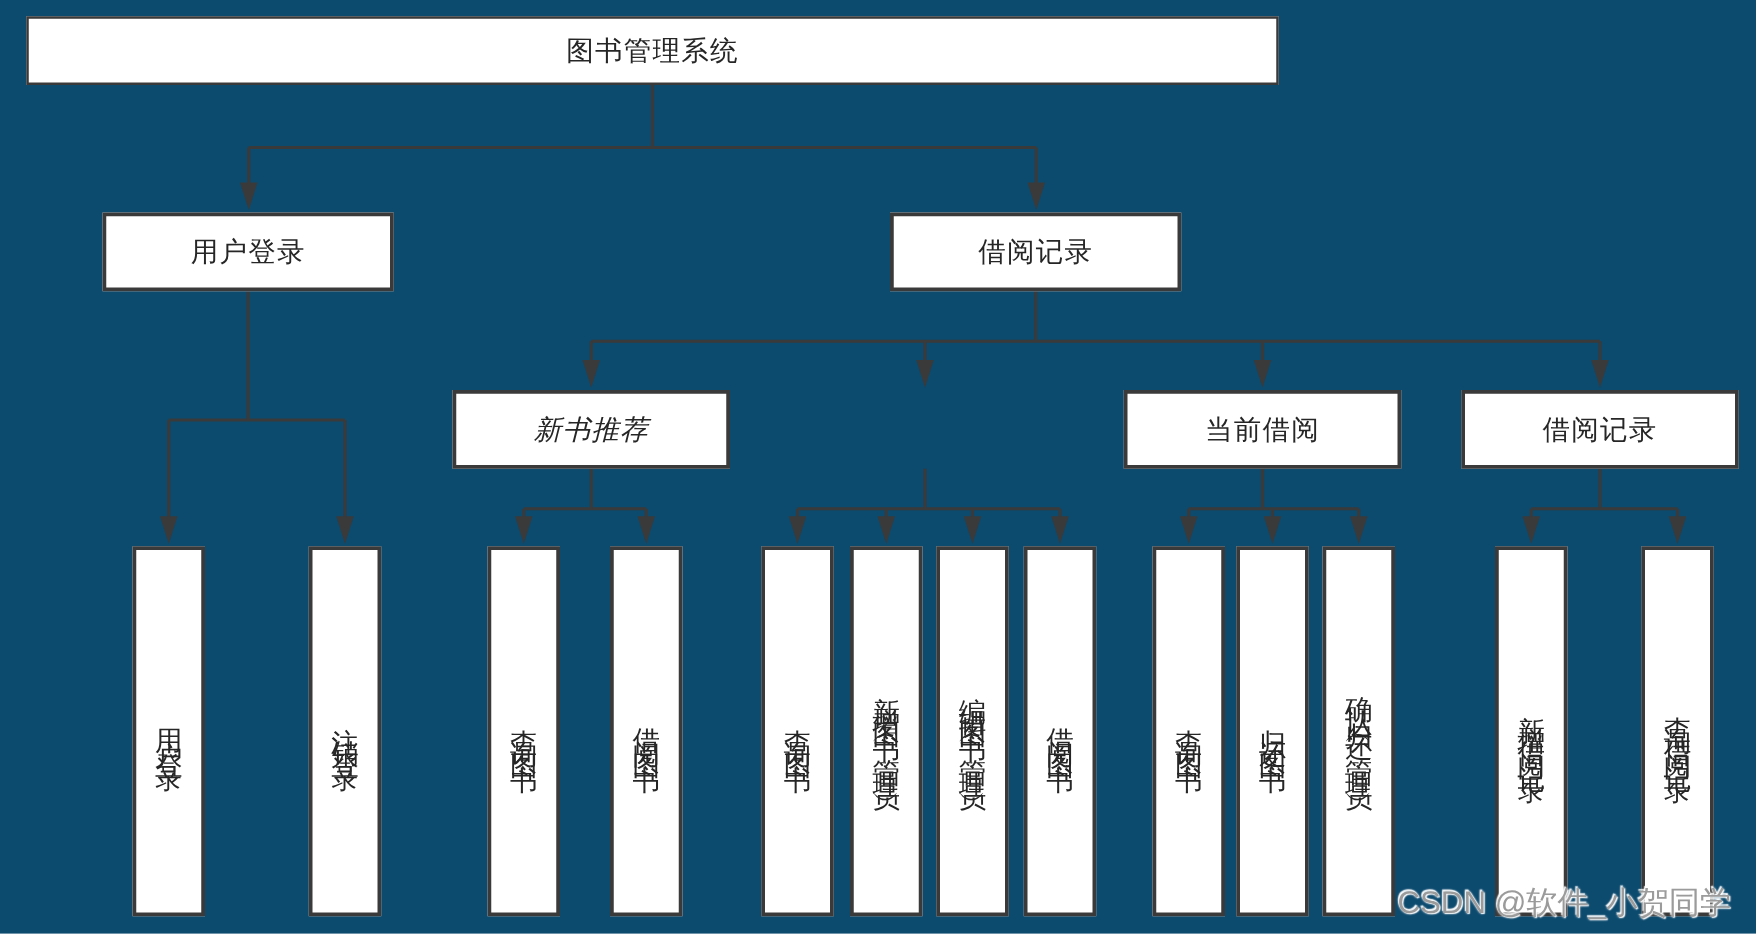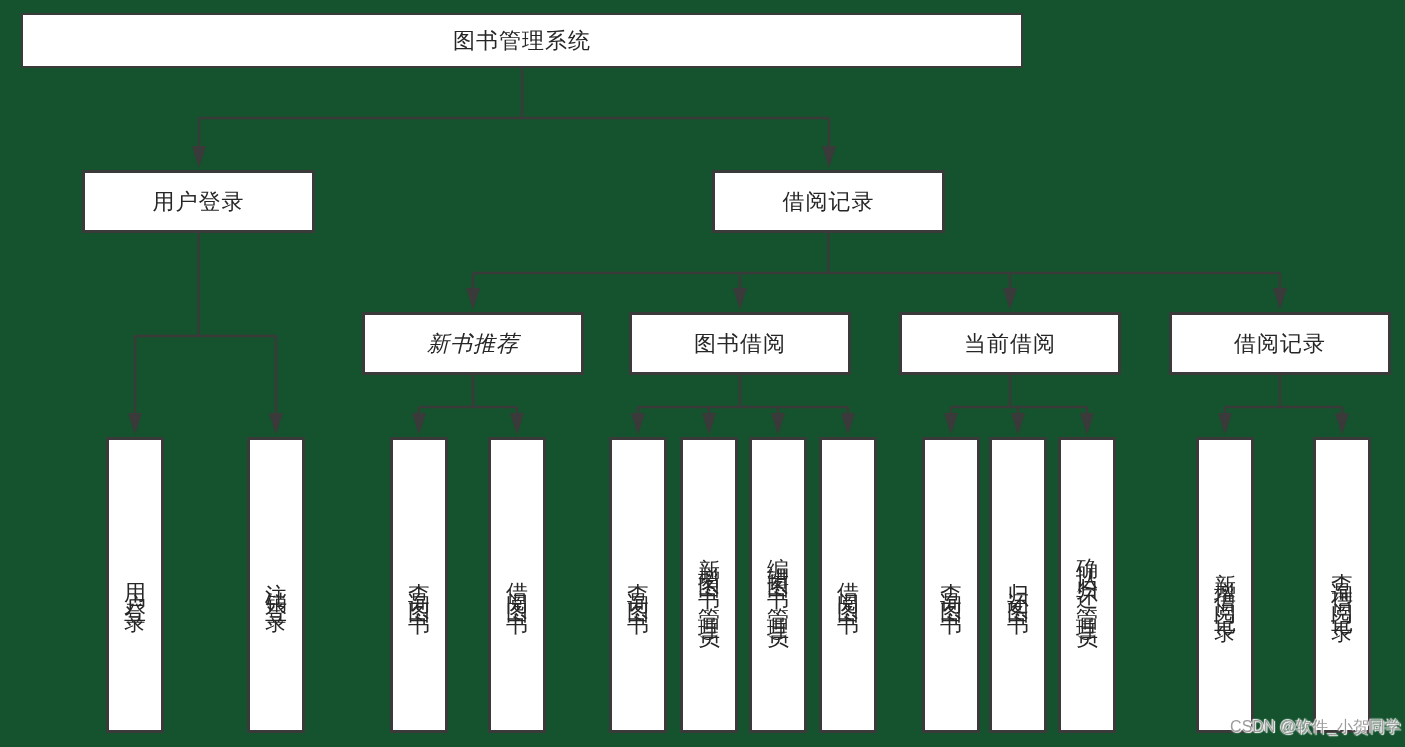--- a/index.html
+++ b/index.html
@@ -1,19 +1,19 @@
 <!DOCTYPE html>
 <html><head>
 <meta charset="utf-8">
 <style>
   html,body{margin:0;padding:0;background:#fff;}
   #stage{
     position:relative;
     width:1405px;height:747px;
-    background:#14532d;
+    background:#0c4a6e;
     font-family:"Liberation Sans","DejaVu Sans",sans-serif;
     overflow:hidden;
   }
   .box{
     position:absolute;
     border:2px solid #3a3a3a;
     background:#ffffff;
     display:flex;
     align-items:center;
     justify-content:center;
@@ -49,22 +49,22 @@
   .lf-10{left:1058px;}
   .lf-11{left:1196px;} .lf-12{left:1313px;}
   #connectors{
     position:absolute;left:0;top:0;width:1405px;height:747px;
     pointer-events:none;
   }
   #connectors path{stroke:#3a3a3a;stroke-width:2.5;fill:none;}
   #connectors polygon{fill:#3a3a3a;stroke:none;}
   .watermark{
     position:absolute;
-    right:4px;bottom:9px;
-    font-size:16px;
+    right:20px;bottom:9px;
+    font-size:25px;
     color:#9b9b9b;
     text-shadow:0 0 2px #ffffff,1px 1px 1px #ffffff,-1px -1px 1px #ffffff;
     white-space:nowrap;
     z-index:5;
   }
 </style>
 </head>
 <body>
 
 <div id="stage">
@@ -126,23 +126,20 @@
   <div class="box l2-box l2-user">
     <span class="h-label">用户登录</span>
   </div>
   <div class="box l2-box l2-book">
     <span class="h-label">借阅记录</span>
   </div>
 
   <div class="box l3-box l3-0">
     <span class="h-label">新书推荐</span>
   </div>
-  <div class="box l3-box l3-1">
-    <span class="h-label">图书借阅</span>
-  </div>
   <div class="box l3-box l3-3">
     <span class="h-label">借阅记录</span>
   </div>
   <div class="box l3-box l3-2">
     <span class="h-label">当前借阅</span>
   </div>
 
   <div class="box leaf lf-0">
     <span>用户登录</span>
   </div>

